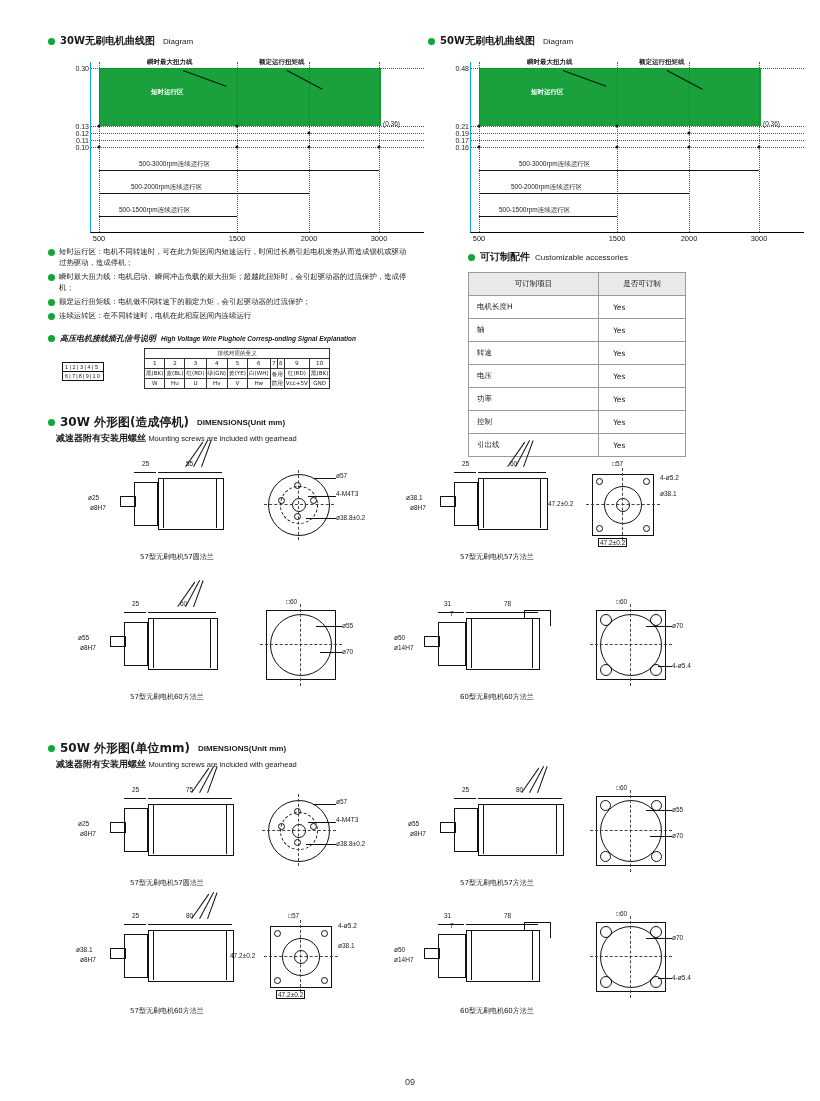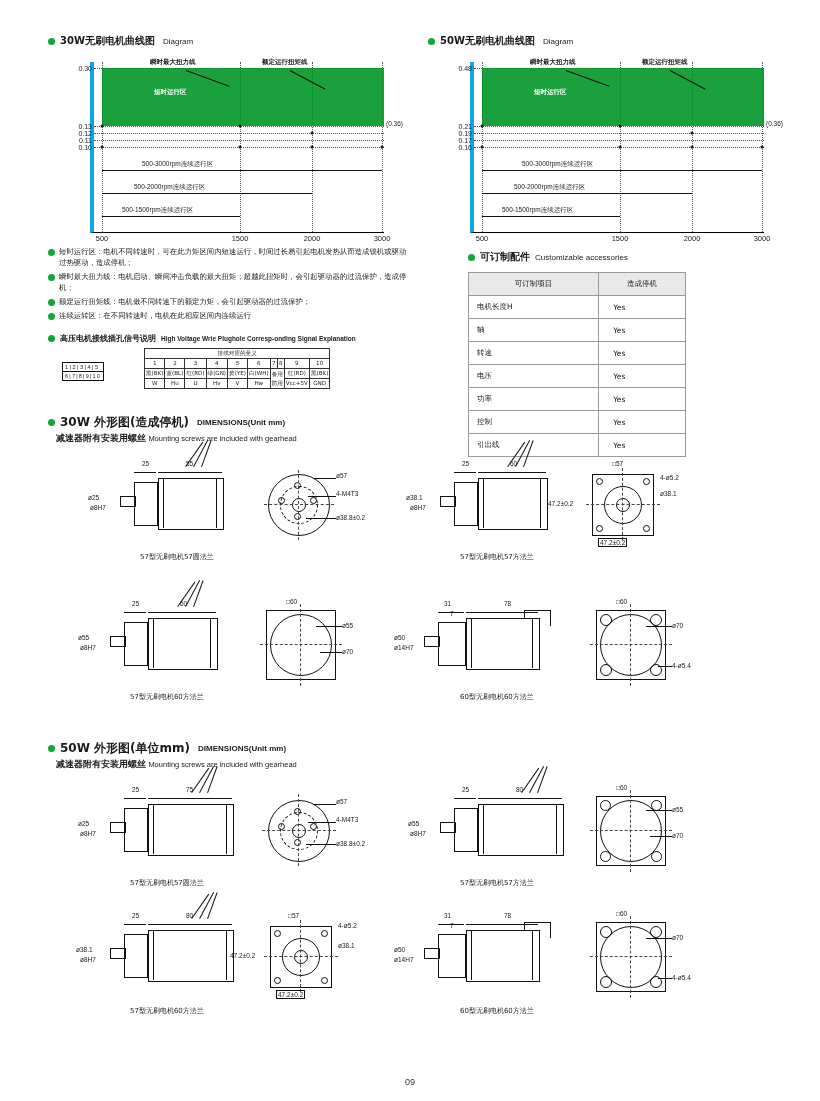--- a/index.html
+++ b/index.html
@@ -15,21 +15,21 @@
 
   
   .sec-title{display:flex;align-items:center;gap:5px;font-weight:bold;}
   .bullet{width:7px;height:7px;border-radius:50%;background:#13a538;display:inline-block;flex:none;}
   .cn{font-family:"DejaVu Sans", sans-serif;}
 
   
   .curvebox{position:absolute;}
   .curve-head{font-size:10px;}
   .curve-head .en{font-weight:normal;font-size:8px;margin-left:3px;}
-  .plot{position:absolute;border-left:4px solid #0ea5e9;border-bottom:1px solid #000;}
+  .plot{position:absolute;border-left:1px solid #0ea5e9;border-bottom:1px solid #000;padding-left:43px;}
   .gline{position:absolute;left:0;right:0;height:0;border-top:1px dotted #555;}
   .vline{position:absolute;top:0;bottom:0;width:0;border-left:1px dotted #555;}
   .ylab{position:absolute;right:100%;margin-right:2px;font-size:7px;transform:translateY(-50%);white-space:nowrap;}
   .xlab{position:absolute;top:100%;margin-top:2px;font-size:7.5px;transform:translateX(-50%);white-space:nowrap;}
   .greenband{position:absolute;background:#1aa03c;}
   .cap{position:absolute;font-size:6.5px;white-space:nowrap;}
   .arrowline{position:absolute;height:0;border-top:1px solid #111;}
   .dot{position:absolute;width:3px;height:3px;background:#111;border-radius:50%;transform:translate(-50%,-50%);}
 
   
@@ -210,21 +210,21 @@
       <span class="bullet"></span>
       <span>额定运行扭矩线：电机做不同转速下的额定力矩，会引起驱动器的过流保护；</span>
     </div>
     <div class="note">
       <span class="bullet"></span>
       <span>连续运转区：在不同转速时，电机在此相应区间内连续运行</span>
     </div>
   </div>
 
   <div class="plugwrap" style="left:48px;top:333px;width:370px;">
-    <div class="sec-title" style="font-size:8px;">
+    <div class="sec-title" style="font-size:8px;font-style:italic;">
       <span class="bullet"></span>
       <span class="cn">高压电机接线插孔信号说明</span>
       <span style="font-weight:bold;font-size:6.5px;">High Voltage Wrie Plughole Corresp-onding Signal Explanation</span>
     </div>
 
     <div style="position:relative;margin-top:4px;height:48px;">
 
       <div style="position:absolute;left:14px;top:14px;">
         <div style="border:1px solid #111;font-size:5.5px;letter-spacing:1.5px;padding:0 2px;line-height:8px;">1|2|3|4|5</div>
         <div style="border:1px solid #111;border-top:none;font-size:5.5px;letter-spacing:1.2px;padding:0 2px;line-height:8px;">6|7|8|9|10</div>
@@ -277,21 +277,21 @@
   <div class="acc" style="left:468px;top:250px;">
     <div class="sec-title" style="font-size:10px;">
       <span class="bullet"></span>
       <span class="cn">可订制配件</span>
       <span style="font-size:8px;font-weight:normal;">Customizable accessories</span>
     </div>
     <table class="acct cn" style="margin-top:8px;">
       <tbody>
           <tr>
         <th style="width:60%">可订制项目</th>
-        <th>造成停机</th>
+        <th>是否可订制</th>
       </tr>
       <tr>
             <td>电机长度H</td>
             <td class="y">Yes</td>
           </tr>
       <tr>
             <td>轴</td>
             <td class="y">Yes</td>
           </tr>
       <tr>

